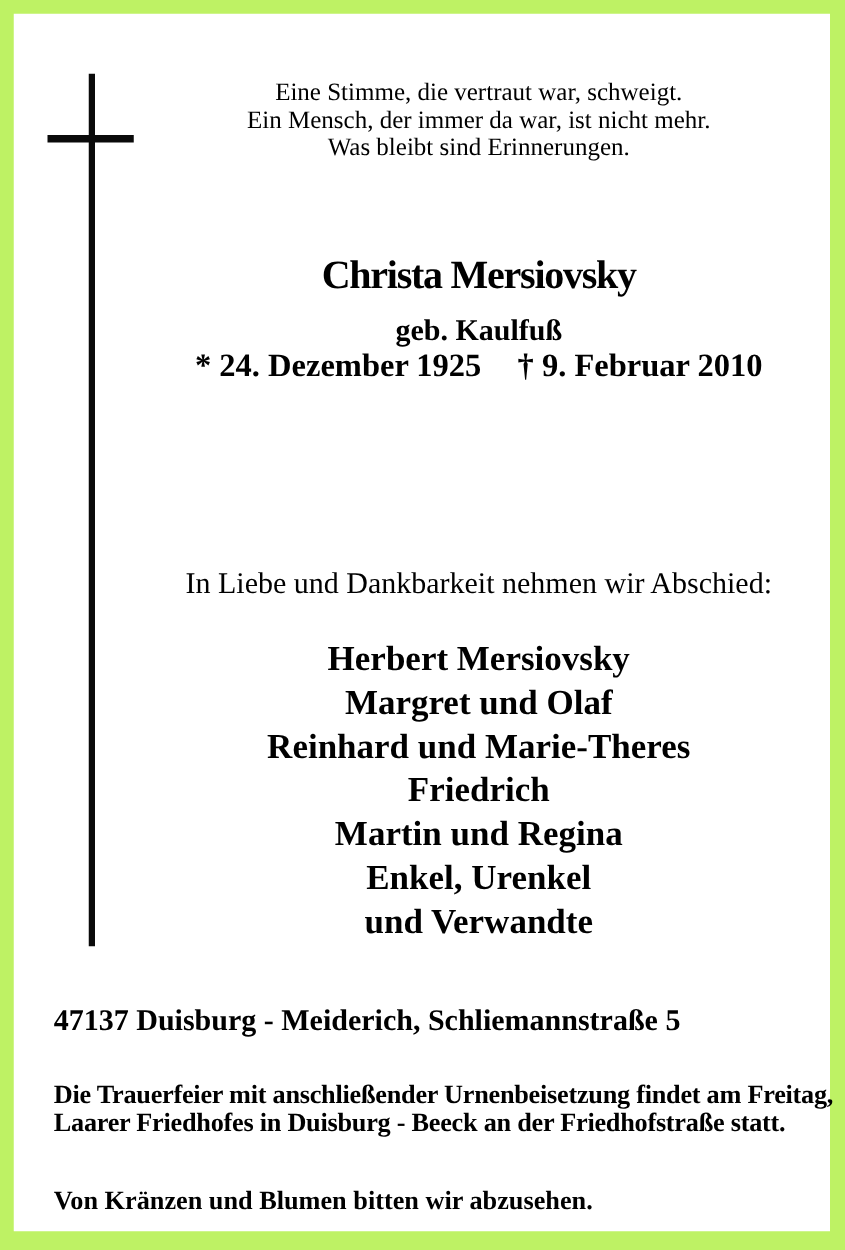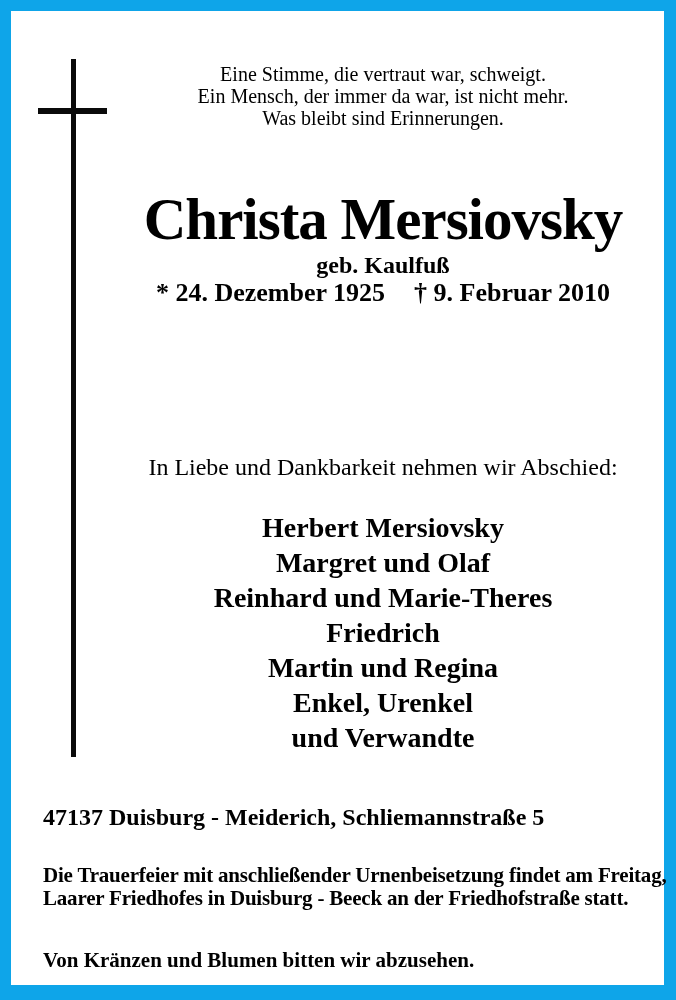--- a/index.html
+++ b/index.html
@@ -6,21 +6,21 @@
     margin: 0; padding: 0;
     width: 676px; height: 1000px;
     background: #000000;
     font-family: "Liberation Serif", "DejaVu Serif", serif;
     color: #000000;
     overflow: hidden;
   }
   .frame {
     position: relative;
     width: 676px; height: 1000px;
-    background: #0ea5e9;
+    background: #bef264;
   }
   .card {
     position: absolute;
     left: 11px; top: 11px;
     width: 653px; height: 974px;
     background: #ffffff;
   }
   
   .cross { position: absolute; left: 0; top: 0; }
   .cross-v {
@@ -42,21 +42,21 @@
     text-align: center;
     white-space: nowrap;
   }
   .epigraph {
     top: 52px;
     font-size: 20px; line-height: 22px;
   }
   .deceased-name {
     top: 180px;
     margin: 0;
-    font-size: 59px; line-height: 56px;
+    font-size: 32px; line-height: 56px;
     font-weight: bold;
     letter-spacing: -1px;
   }
   .maiden-name {
     top: 241px;
     font-size: 24px; line-height: 26px;
     font-weight: bold;
   }
   .dates {
     top: 268px;

